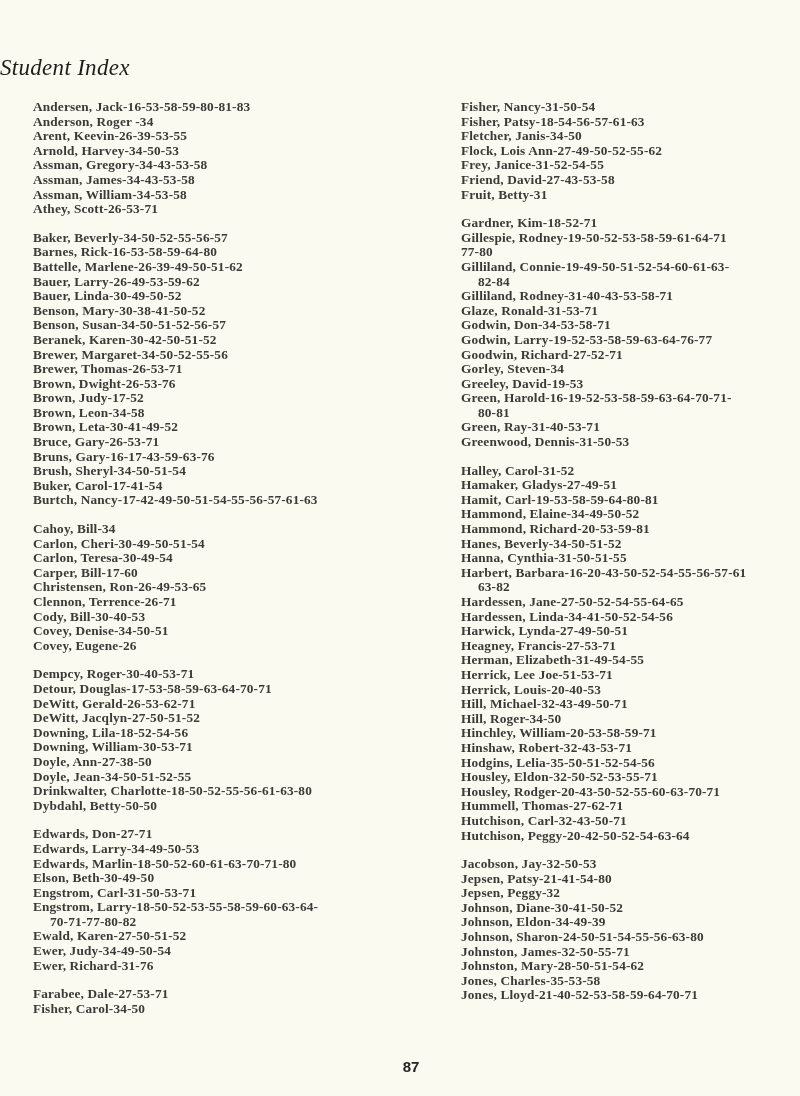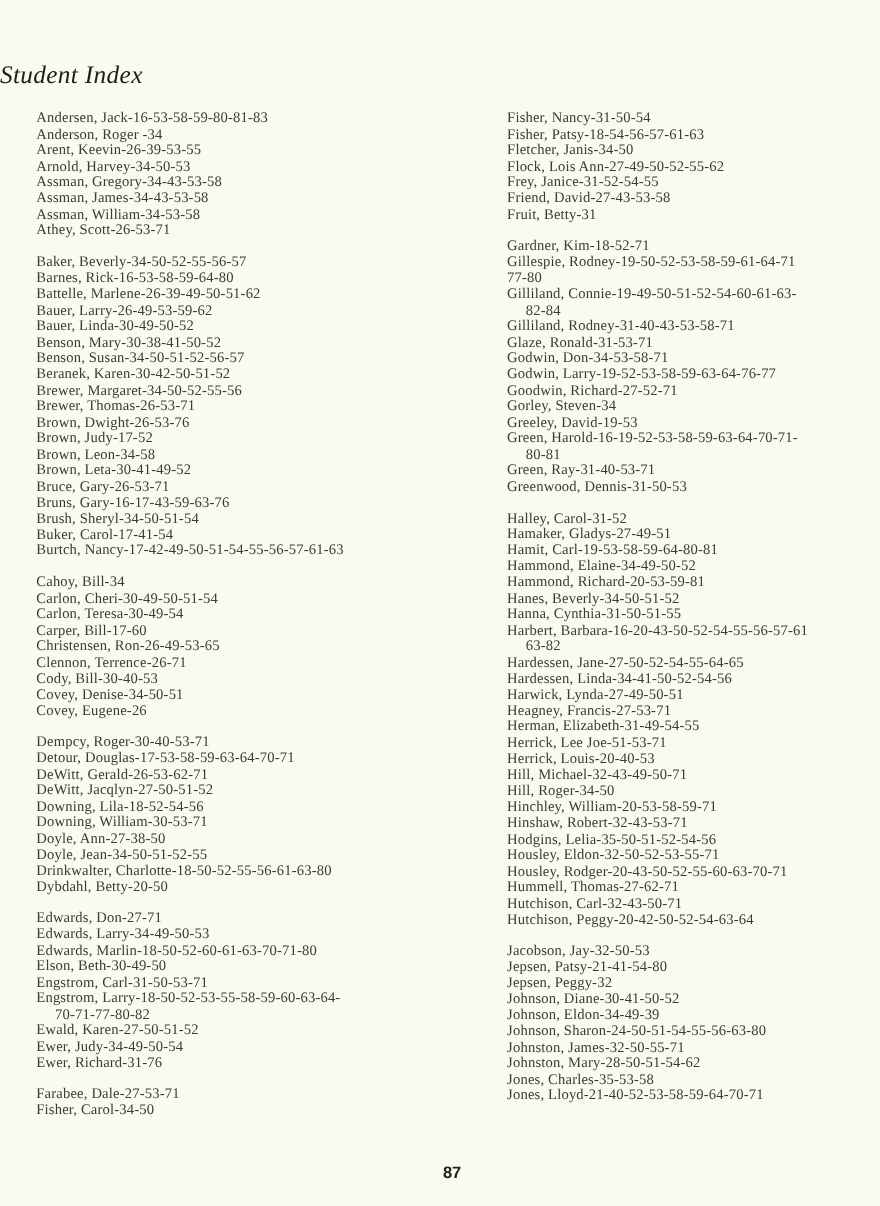--- a/index.html
+++ b/index.html
@@ -9,21 +9,21 @@
     font-family: "Liberation Serif", "DejaVu Serif", serif;
     color: #3b3a36;
     position: relative;
   }
   .page-title {
     position: absolute; top: 55px; left: 0; width: 770px;
     text-align: left;
     font-style: italic; font-size: 23px; color: #1e1d1a;
     letter-spacing: 0.3px;
   }
-  .col { position: absolute; top: 100px; }
+  .col { position: absolute; top: 100px; font-weight: bold; }
   .col-left { left: 33px; width: 370px; }
   .col-right { left: 413px; width: 380px; margin-left: 48px; }
   .group { margin-bottom: 14px; }
   .entry {
     font-size: 13.3px; line-height: 14.6px;
     white-space: nowrap; letter-spacing: 0.15px;
   }
   .cont { padding-left: 17px; }
   .cont-flush { padding-left: 0; }
   .page-number {
@@ -84,21 +84,21 @@
   <div class="group">
     <div class="entry">Dempcy, Roger-30-40-53-71</div>
     <div class="entry">Detour, Douglas-17-53-58-59-63-64-70-71</div>
     <div class="entry">DeWitt, Gerald-26-53-62-71</div>
     <div class="entry">DeWitt, Jacqlyn-27-50-51-52</div>
     <div class="entry">Downing, Lila-18-52-54-56</div>
     <div class="entry">Downing, William-30-53-71</div>
     <div class="entry">Doyle, Ann-27-38-50</div>
     <div class="entry">Doyle, Jean-34-50-51-52-55</div>
     <div class="entry">Drinkwalter, Charlotte-18-50-52-55-56-61-63-80</div>
-    <div class="entry">Dybdahl, Betty-20-50</div>
+    <div class="entry">Dybdahl, Betty-50-50</div>
   </div>
   <div class="group">
     <div class="entry">Edwards, Don-27-71</div>
     <div class="entry">Edwards, Larry-34-49-50-53</div>
     <div class="entry">Edwards, Marlin-18-50-52-60-61-63-70-71-80</div>
     <div class="entry">Elson, Beth-30-49-50</div>
     <div class="entry">Engstrom, Carl-31-50-53-71</div>
     <div class="entry">Engstrom, Larry-18-50-52-53-55-58-59-60-63-64-</div>
     <div class="entry cont">70-71-77-80-82</div>
     <div class="entry">Ewald, Karen-27-50-51-52</div>

